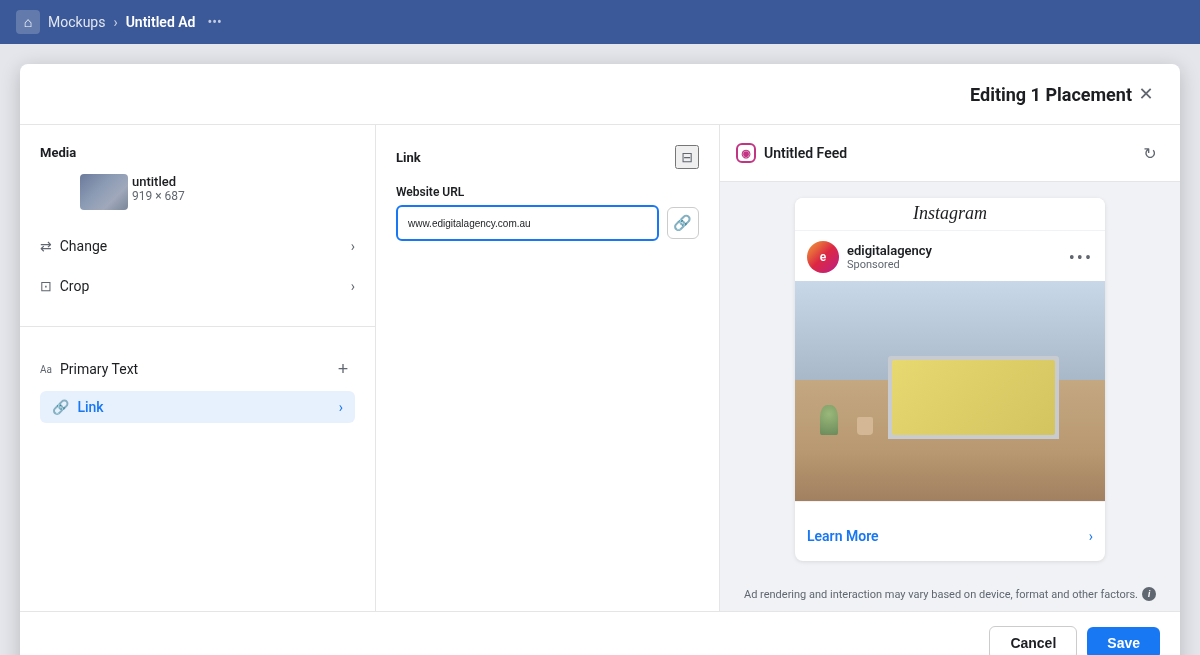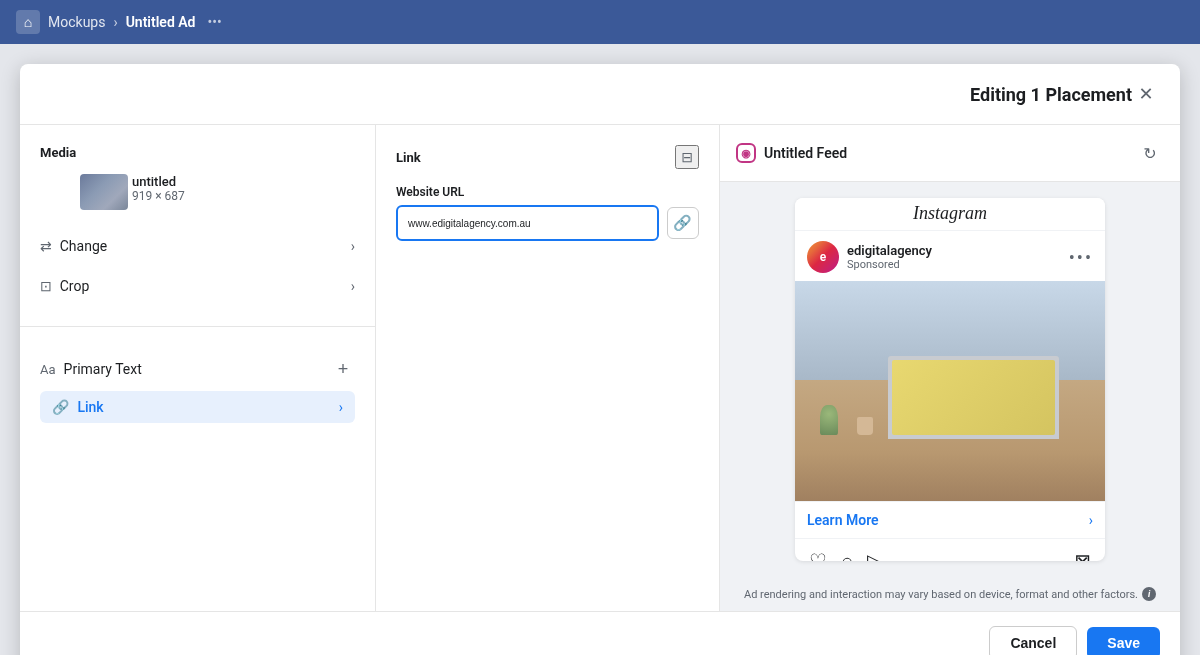--- a/index.html
+++ b/index.html
@@ -254,21 +254,21 @@
       justify-content: space-between;
       padding: 10px 0;
     }
     .text-row-left {
       display: flex;
       align-items: center;
       gap: 8px;
       font-size: 14px;
       color: #1c1e21;
     }
-    .text-icon { color: #606770; font-size: 13px; }
+    .text-icon { color: #606770; font-size: 10px; }
     .add-btn {
       width: 24px; height: 24px;
       background: none;
       border: none;
       cursor: pointer;
       font-size: 18px;
       color: #606770;
     }
 
     .link-row {
@@ -401,21 +401,21 @@
       position: absolute;
       bottom: 0; left: 0; right: 0;
       height: 55%;
       background: linear-gradient(180deg, #c4a882 0%, #b89870 60%, #a08060 100%);
     }
 
     .ig-learn-more {
       display: flex;
       align-items: center;
       justify-content: space-between;
-      padding: 10px 12px;
+      padding: 26px 12px;
       border-top: 1px solid #f0f2f5;
       border-bottom: 1px solid #f0f2f5;
     }
     .learn-more-text {
       font-size: 14px;
       font-weight: 600;
       color: #1877f2;
     }
     .learn-more-chevron { color: #1877f2; font-size: 14px; }
 

